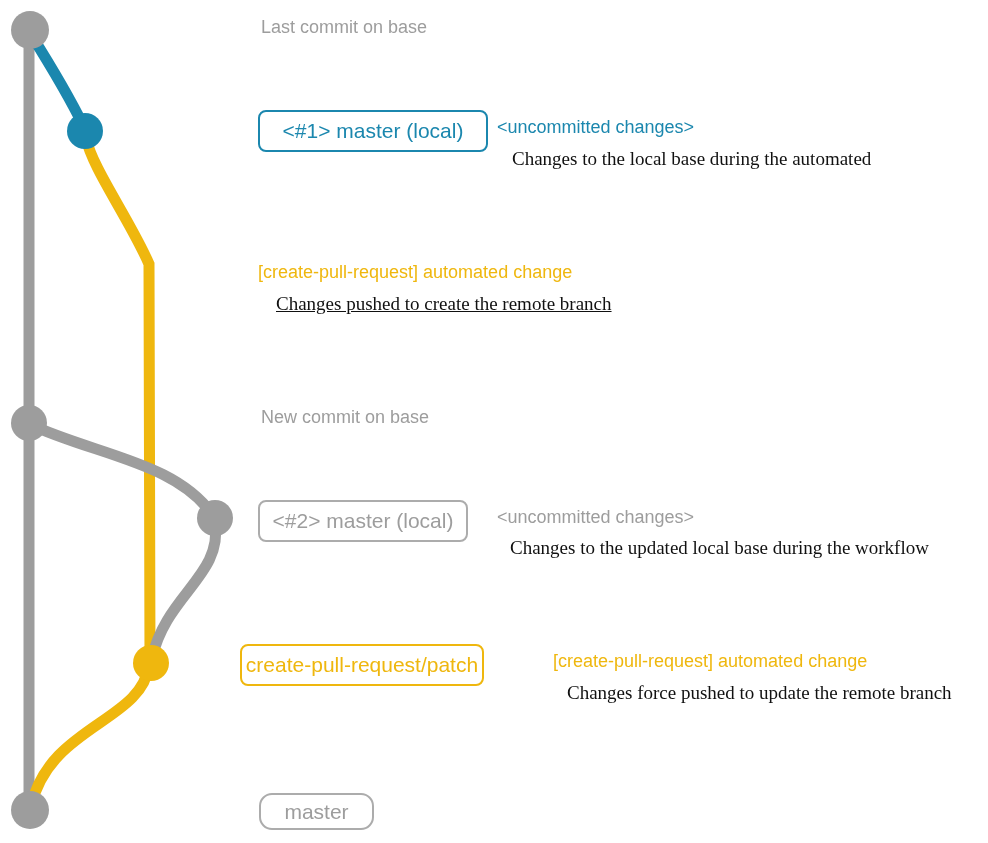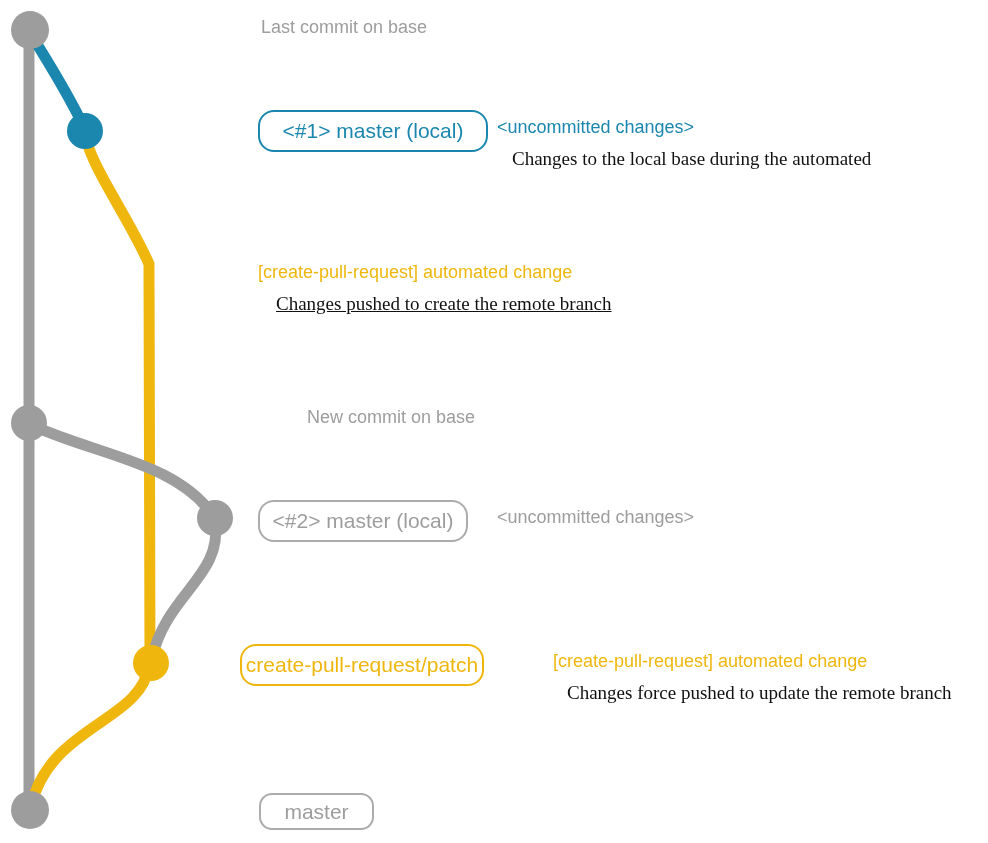--- a/index.html
+++ b/index.html
@@ -22,21 +22,21 @@
   .stage svg{position:absolute;left:0;top:0;}
   .label{position:absolute;white-space:nowrap;line-height:1.15;}
   .sans{font-family:"Liberation Sans", sans-serif;font-size:18px;}
   .serif{font-family:"Liberation Serif", serif;font-size:19px;color:var(--ink);}
   .c-gray{color:var(--gray);}
   .c-teal{color:var(--teal);}
   .c-yellow{color:var(--yellow);}
   .badge{
     position:absolute;
     display:flex;align-items:center;justify-content:center;
-    border-radius:16px;
+    border-radius:8px;
     border:2px solid;
     box-sizing:border-box;
     font-size:21px;
     white-space:nowrap;
     background:var(--bg);
   }
   .badge.teal{border-color:var(--teal);color:var(--teal);}
   .badge.gray{border-color:var(--gray-border);color:var(--gray);}
   .badge.yellow{border-color:var(--yellow);color:var(--yellow);}
   .stroke-gray{stroke:var(--gray);}
@@ -78,26 +78,27 @@
 
   <div class="badge teal" style="left:258px;top:110px;width:230px;height:42px;">
     <span>&lt;#1&gt; master (local)</span>
   </div>
   <div class="label sans c-teal" style="left:497px;top:117px;">&lt;uncommitted changes&gt;</div>
   <div class="label serif" style="left:512px;top:148px;">Changes to the local base during the automated</div>
 
   <div class="label sans c-yellow" style="left:258px;top:262px;">[create-pull-request] automated change</div>
   <div class="label serif" style="left:276px;top:293px;text-decoration:underline;">Changes pushed to create the remote branch</div>
 
-  <div class="label sans c-gray" style="left:261px;top:407px;margin-left:46px;">New commit on base</div>
+  <div class="label sans c-gray" style="left:261px;top:407px;">New commit on base</div>
 
   <div class="badge gray" style="left:258px;top:500px;width:210px;height:42px;">
     <span>&lt;#2&gt; master (local)</span>
   </div>
   <div class="label sans c-gray" style="left:497px;top:507px;">&lt;uncommitted changes&gt;</div>
+  <div class="label serif" style="left:510px;top:537px;">Changes to the updated local base during the workflow</div>
 
   <div class="badge yellow" style="left:240px;top:644px;width:244px;height:42px;">
     <span>create-pull-request/patch</span>
   </div>
   <div class="label sans c-yellow" style="left:553px;top:651px;">[create-pull-request] automated change</div>
   <div class="label serif" style="left:567px;top:682px;">Changes force pushed to update the remote branch</div>
 
   <div class="badge gray" style="left:259px;top:793px;width:115px;height:37px;border-radius:13px;">
     <span>master</span>
   </div>

